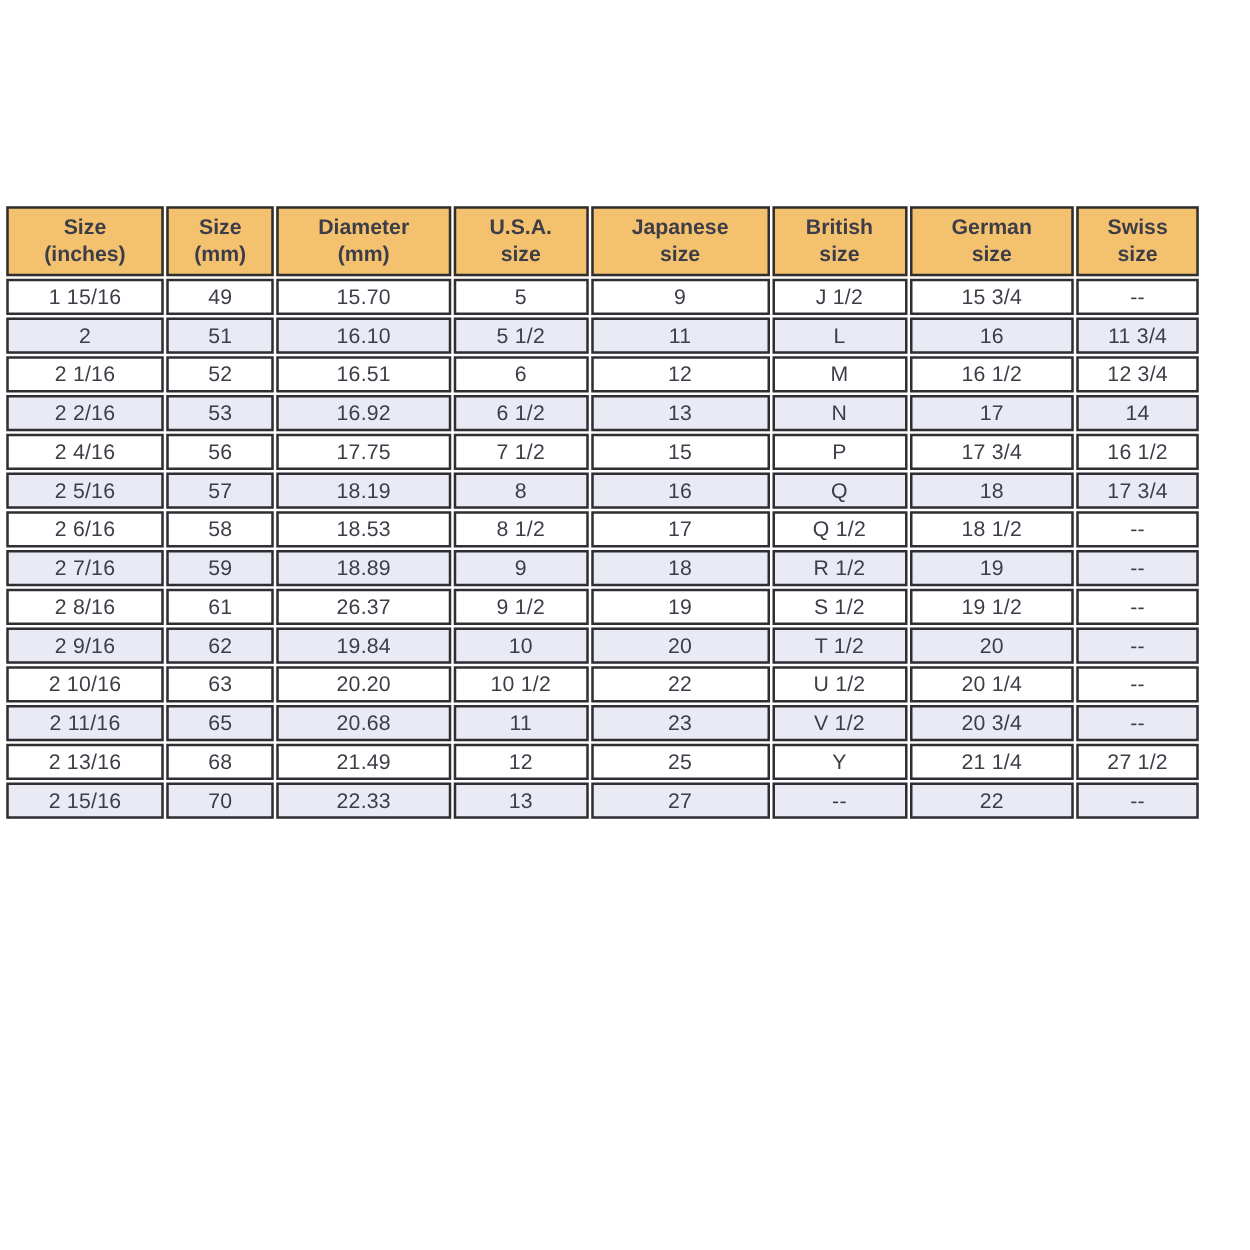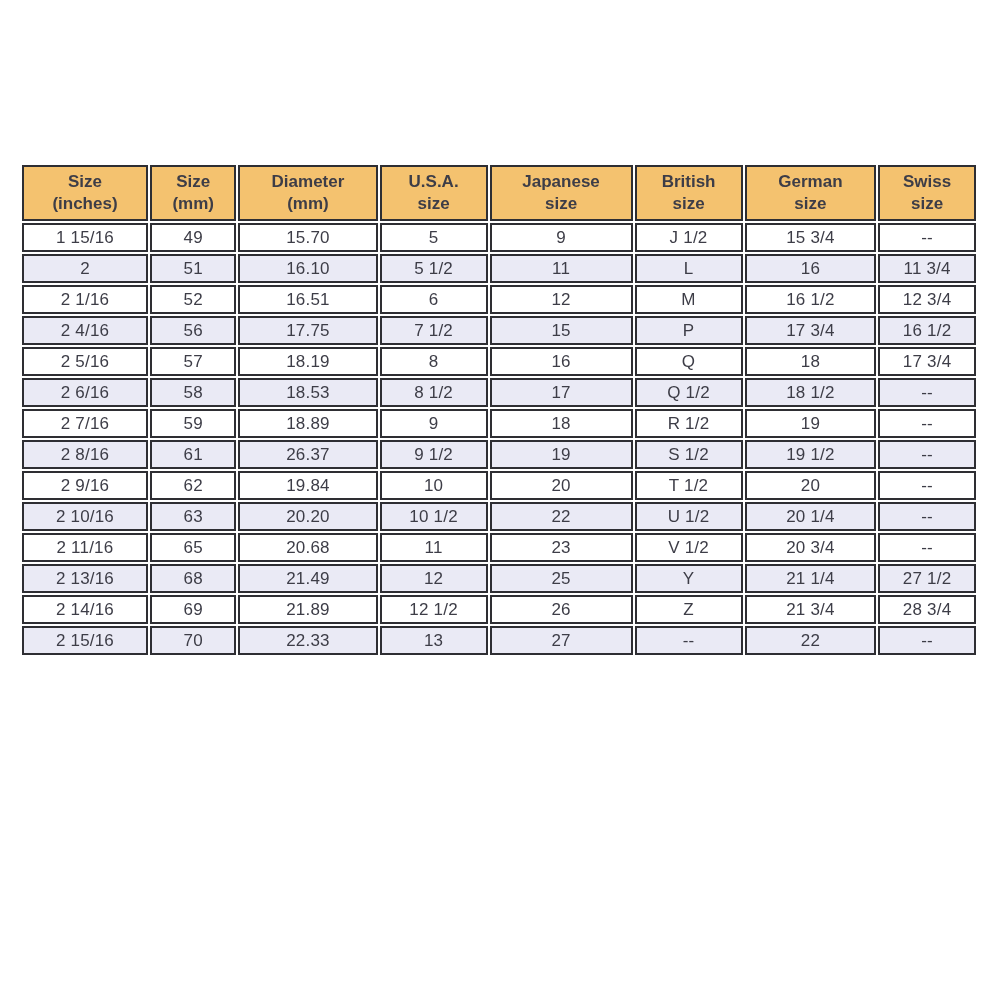--- a/index.html
+++ b/index.html
@@ -13,21 +13,21 @@
   html, body {
     width: 1000px;
     height: 1000px;
     background: #FFFFFF;
     font-family: "Liberation Sans", sans-serif;
     overflow: hidden;
   }
   .table-wrap {
     position: absolute;
     top: 163px;
-    left: 20px;
+    left: 3px;
     width: 958px;
   }
   table.ring-table {
     width: 958px;
     table-layout: fixed;
     border-collapse: separate;
     border-spacing: 2px;
     background: #FFFFFF;
   }
   table.ring-table th {
@@ -118,20 +118,30 @@
           <td>2 1/16</td>
           <td>52</td>
           <td>16.51</td>
           <td>6</td>
           <td>12</td>
           <td>M</td>
           <td>16 1/2</td>
           <td>12 3/4</td>
         </tr>
         <tr>
+          <td>2 2/16</td>
+          <td>53</td>
+          <td>16.92</td>
+          <td>6 1/2</td>
+          <td>13</td>
+          <td>N</td>
+          <td>17</td>
+          <td>14</td>
+        </tr>
+        <tr>
           <td>2 4/16</td>
           <td>56</td>
           <td>17.75</td>
           <td>7 1/2</td>
           <td>15</td>
           <td>P</td>
           <td>17 3/4</td>
           <td>16 1/2</td>
         </tr>
         <tr>
@@ -208,30 +218,20 @@
           <td>2 13/16</td>
           <td>68</td>
           <td>21.49</td>
           <td>12</td>
           <td>25</td>
           <td>Y</td>
           <td>21 1/4</td>
           <td>27 1/2</td>
         </tr>
         <tr>
-          <td>2 14/16</td>
-          <td>69</td>
-          <td>21.89</td>
-          <td>12 1/2</td>
-          <td>26</td>
-          <td>Z</td>
-          <td>21 3/4</td>
-          <td>28 3/4</td>
-        </tr>
-        <tr>
           <td>2 15/16</td>
           <td>70</td>
           <td>22.33</td>
           <td>13</td>
           <td>27</td>
           <td>--</td>
           <td>22</td>
           <td>--</td>
         </tr>
       </tbody>

